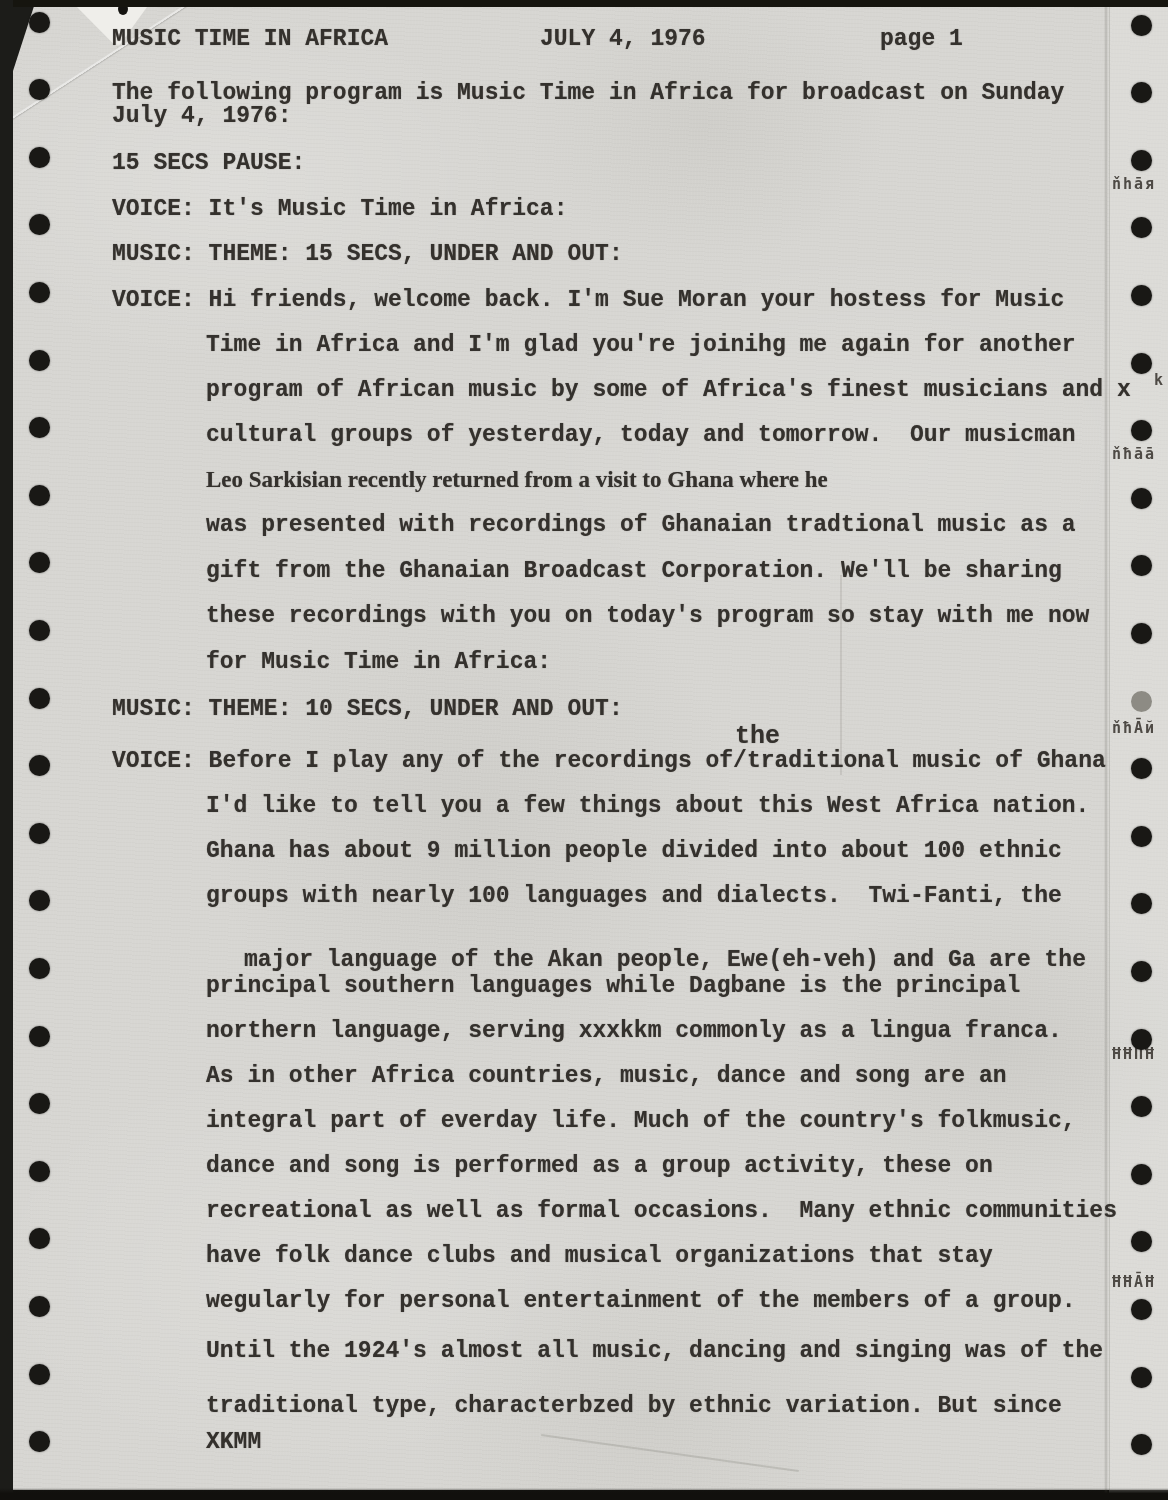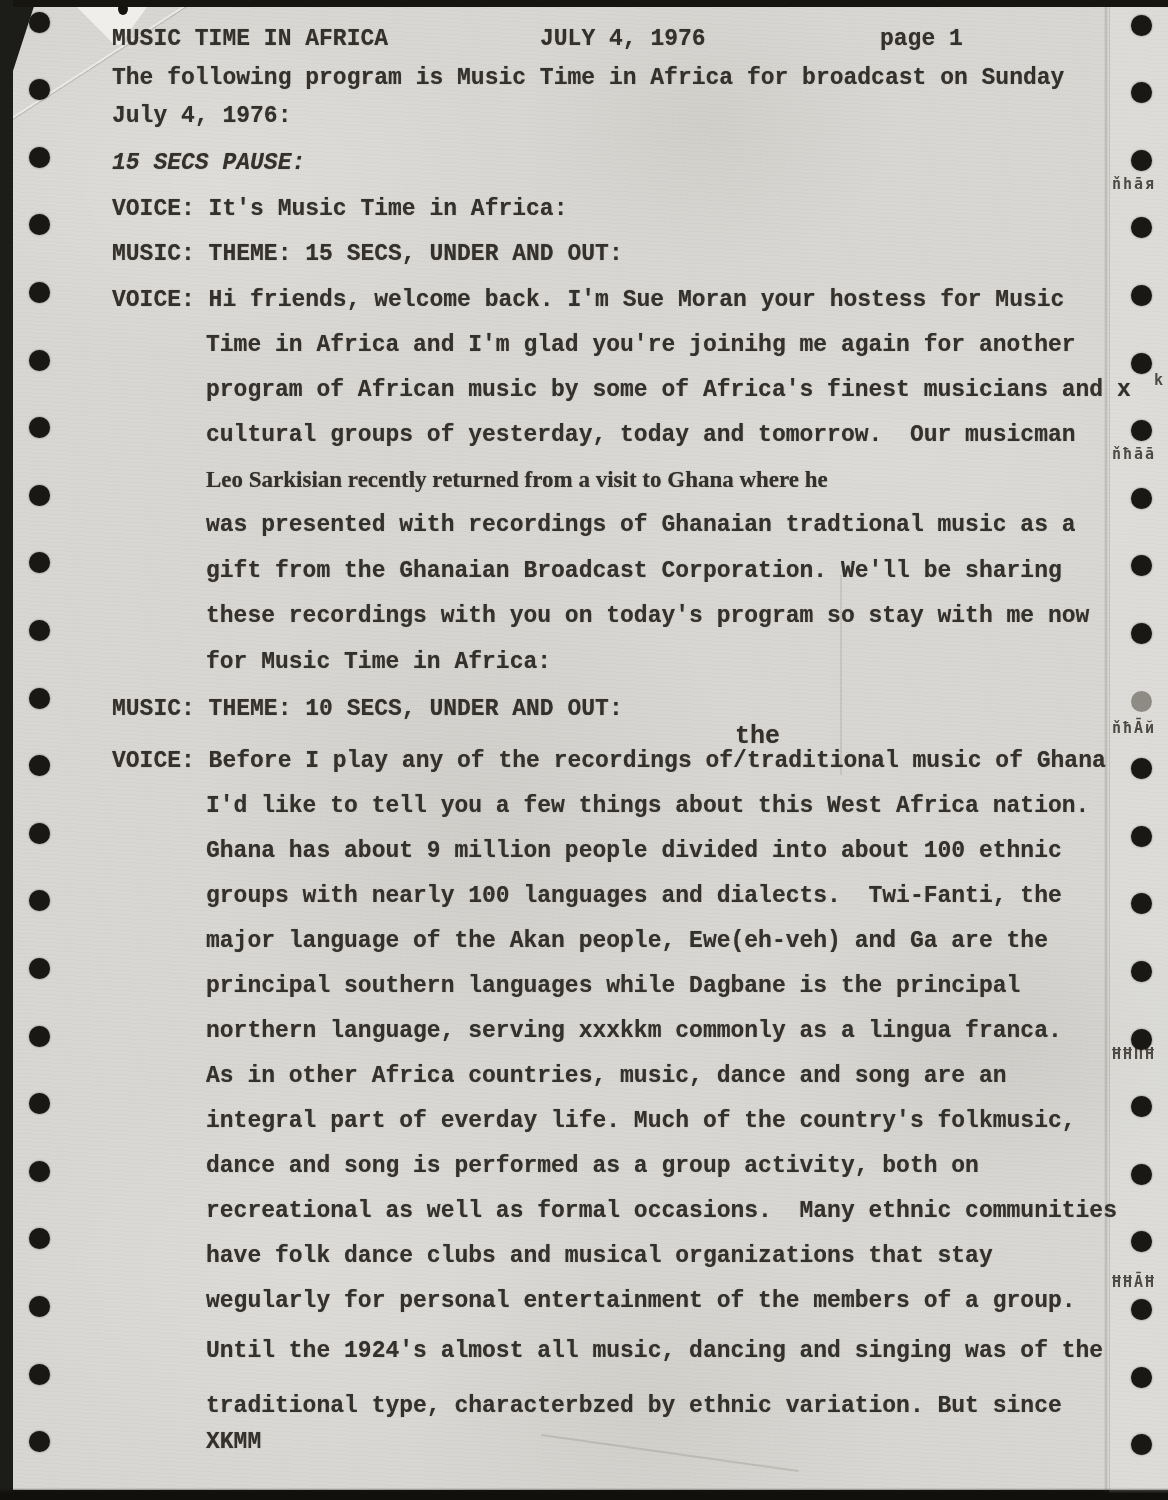--- a/index.html
+++ b/index.html
@@ -79,46 +79,46 @@
 <div class="crease flap-hole"></div>
 <div class="crease wedge"></div>
 
 <div class="header">
   <span class="h-title">MUSIC TIME IN AFRICA</span>
   <span class="h-date">JULY 4, 1976</span>
   <span class="h-page">page 1</span>
 </div>
 
 <div>
-    <div class="line flush" style="top: 65px;">The following program is Music Time in Africa for broadcast on Sunday</div>
+    <div class="line flush" style="top: 80px;">The following program is Music Time in Africa for broadcast on Sunday</div>
     <div class="line flush" style="top: 103px;">July 4, 1976:</div>
-    <div class="line flush" style="top: 150px; font-style: italic;">15 SECS PAUSE:</div>
+    <div class="line flush" style="top: 150px;">15 SECS PAUSE:</div>
     <div class="line flush" style="top: 196px;">VOICE: It's Music Time in Africa:</div>
     <div class="line flush" style="top: 241px;">MUSIC: THEME: 15 SECS, UNDER AND OUT:</div>
     <div class="line flush" style="top: 287px;">VOICE: Hi friends, welcome back. I'm Sue Moran your hostess for Music</div>
     <div class="line cont" style="top: 332px;">Time in Africa and I'm glad you're joinihg me again for another</div>
     <div class="line cont" style="top: 377px;">program of African music by some of Africa's finest musicians and x</div>
     <div class="line cont" style="top: 422px;">cultural groups of yesterday, today and tomorrow.  Our musicman</div>
     <div class="line cont" style="top: 467px; font-family: Liberation Serif, serif;">Leo Sarkisian recently returned from a visit to Ghana where he</div>
     <div class="line cont" style="top: 512px;">was presented with recordings of Ghanaian tradtional music as a</div>
     <div class="line cont" style="top: 558px;">gift from the Ghanaian Broadcast Corporation. We'll be sharing</div>
     <div class="line cont" style="top: 603px;">these recordings with you on today's program so stay with me now</div>
     <div class="line cont" style="top: 649px;">for Music Time in Africa:</div>
     <div class="line flush" style="top: 696px;">MUSIC: THEME: 10 SECS, UNDER AND OUT:</div>
     <div class="line insert" style="top: 724px;">the</div>
     <div class="line flush" style="top: 748px;">VOICE: Before I play any of the recordings of/traditional music of Ghana</div>
     <div class="line cont" style="top: 793px;">I'd like to tell you a few things about this West Africa nation.</div>
     <div class="line cont" style="top: 838px;">Ghana has about 9 million people divided into about 100 ethnic</div>
     <div class="line cont" style="top: 883px;">groups with nearly 100 languages and dialects.  Twi-Fanti, the</div>
-    <div class="line cont" style="top: 928px;">major language of the Akan people, Ewe(eh-veh) and Ga are the</div>
+    <div class="line cont" style="top: 947px; margin-left: 38px;">major language of the Akan people, Ewe(eh-veh) and Ga are the</div>
     <div class="line cont" style="top: 973px;">principal southern languages while Dagbane is the principal</div>
     <div class="line cont" style="top: 1018px;">northern language, serving xxxkkm commonly as a lingua franca.</div>
     <div class="line cont" style="top: 1063px;">As in other Africa countries, music, dance and song are an</div>
     <div class="line cont" style="top: 1108px;">integral part of everday life. Much of the country's folkmusic,</div>
-    <div class="line cont" style="top: 1153px;">dance and song is performed as a group activity, both on</div>
+    <div class="line cont" style="top: 1153px;">dance and song is performed as a group activity, these on</div>
     <div class="line cont" style="top: 1198px;">recreational as well as formal occasions.  Many ethnic communities</div>
     <div class="line cont" style="top: 1243px;">have folk dance clubs and musical organizations that stay</div>
     <div class="line cont" style="top: 1288px;">wegularly for personal entertainment of the members of a group.</div>
     <div class="line cont" style="top: 1338px;">Until the 1924's almost all music, dancing and singing was of the</div>
     <div class="line cont" style="top: 1393px;">traditional type, characterbzed by ethnic variation. But since</div>
     <div class="line cont" style="top: 1429px;">XKMM</div>
   </div>
 <div>
     <div class="edge-mark" style="left: 1112px; top: 176px;">ňhāя</div>
     <div class="edge-mark" style="left: 1112px; top: 446px;">ňħāā</div>

